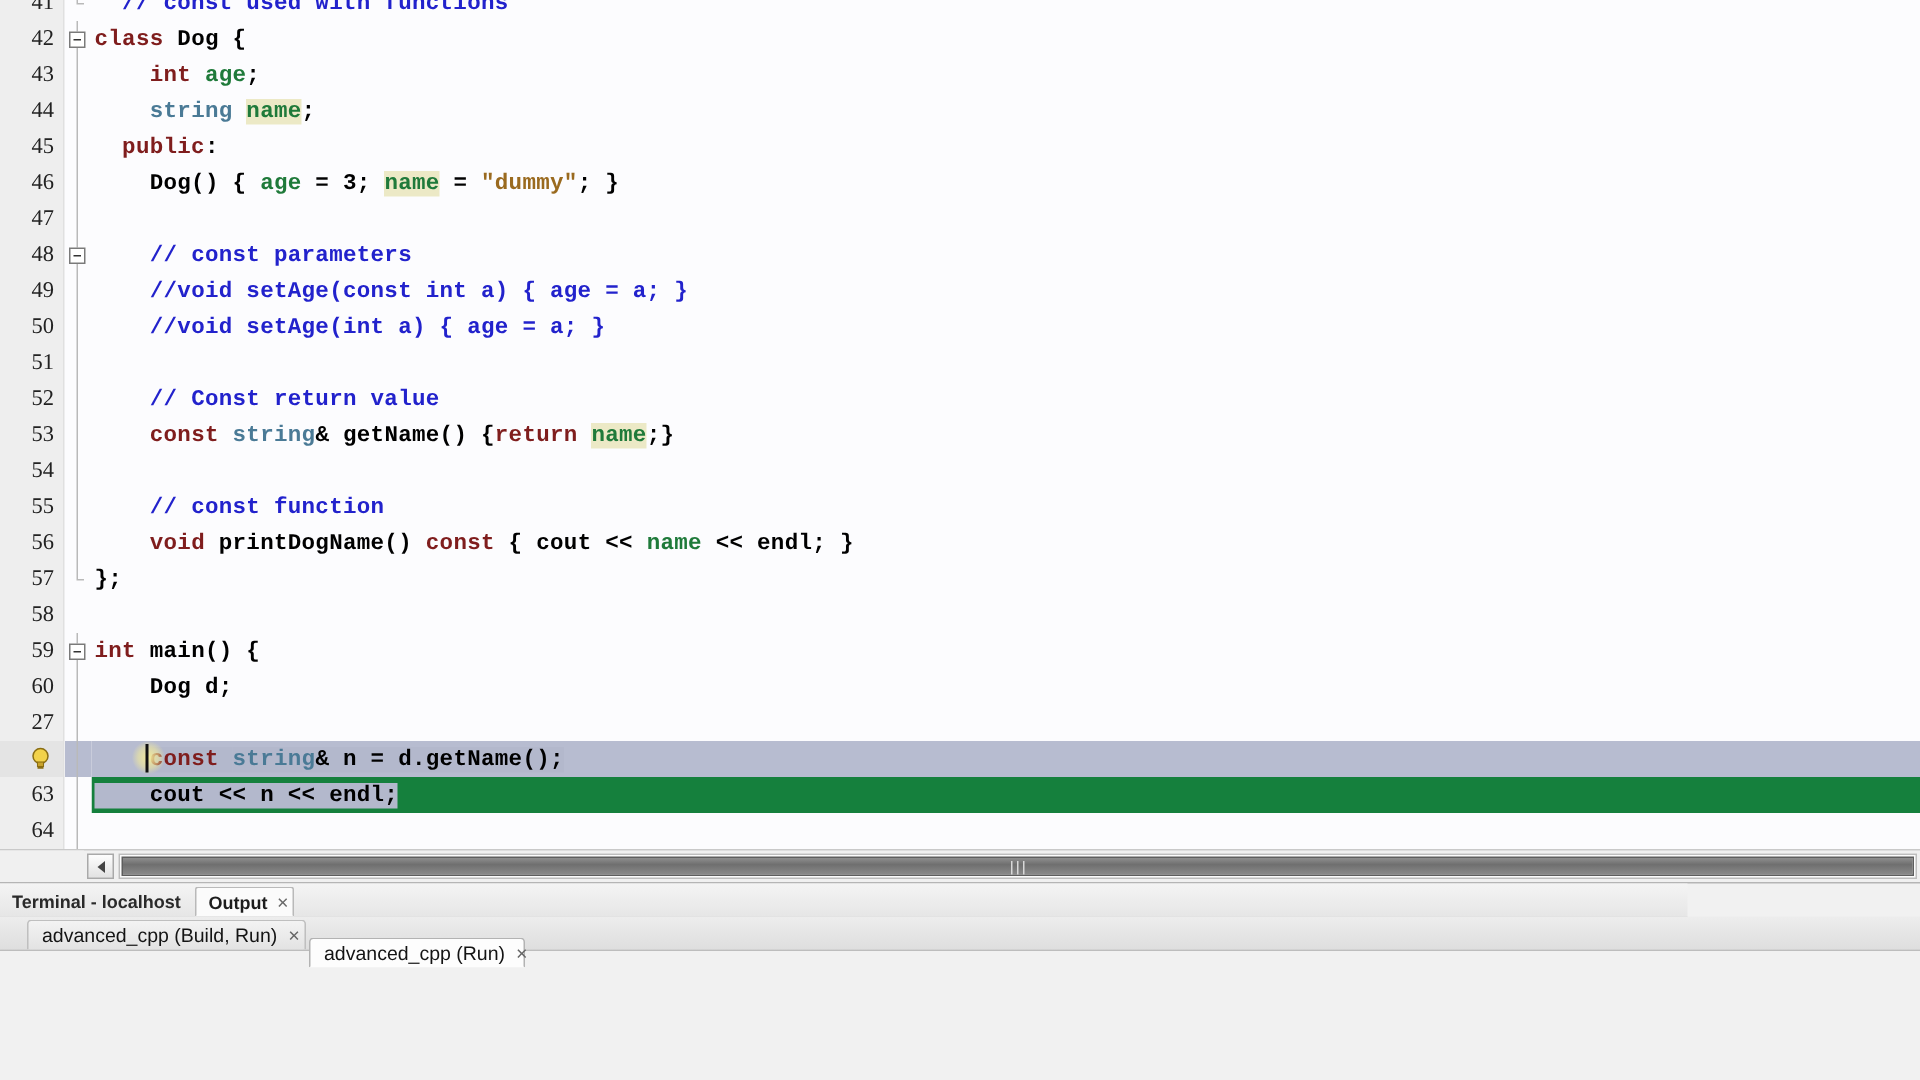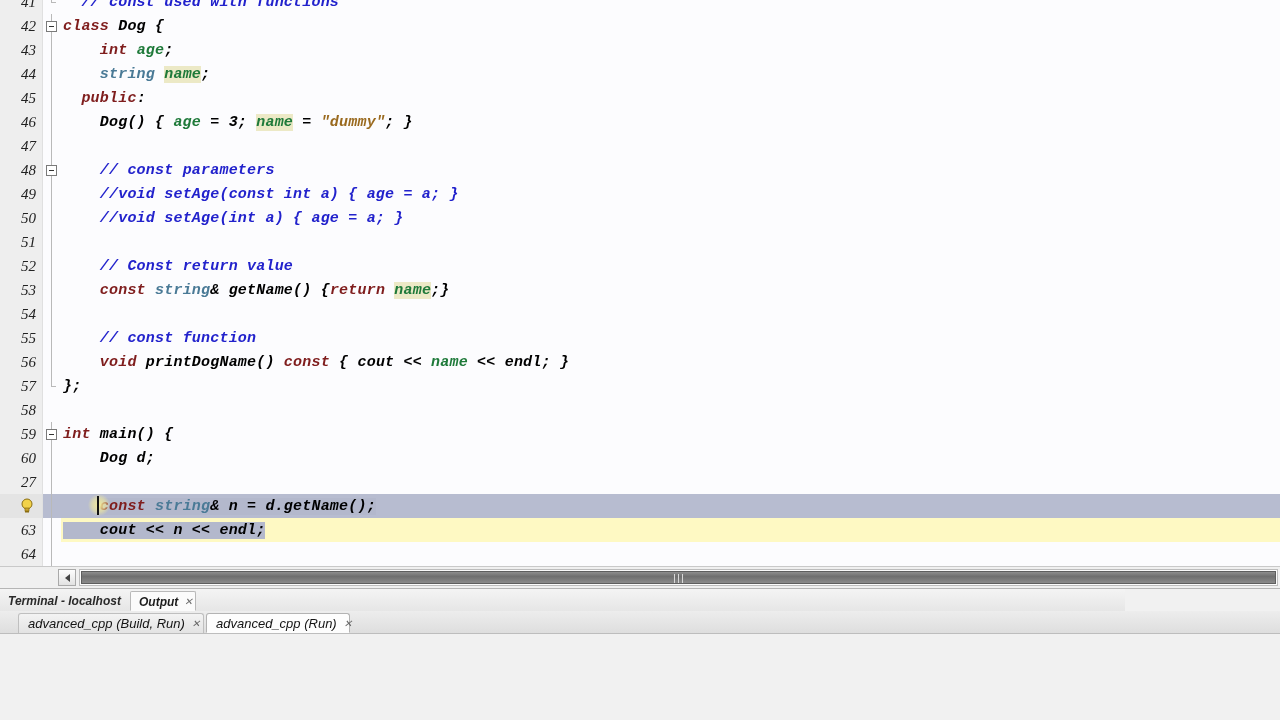--- a/index.html
+++ b/index.html
@@ -4,21 +4,21 @@
 <title>IDE</title>
 <style>
   html,body{margin:0;padding:0;}
   body{
     width:1280px;height:720px;overflow:hidden;
     background:#f7f7fa;
     font-family:"Liberation Sans", sans-serif;
     font-size:12px;
     -webkit-font-smoothing:none;
   }
-  #app{position:relative;width:1280px;height:720px;font-style:italic;}
+  #app{position:relative;width:1280px;height:720px;}
 
   
   .editor-area{
     position:absolute;left:0;top:0;width:1280px;height:566px;
     background:#fcfcfe;overflow:hidden;
   }
   .code-table{
     position:absolute;left:0;top:-10px;width:1280px;
     border-collapse:collapse;
   }
@@ -60,21 +60,21 @@
   .cmt{color:#2222cc;}
   .str{color:#9a6a1f;}
   .fld{color:#1f7a3a;}
   .hl{background:#ece9c6;}
   .pln{color:#000;}
 
   
   .row-current .code-cell,
   .row-current .fold-cell{background:#b7bcd0;}
   .row-current .gutter-cell{background:#e4e4e4;}
-  .row-sel .code-cell{background:#fef9c3;}
+  .row-sel .code-cell{background:#15803d;}
   .sel{background:#b3b8cc;}
   .caret-glow{
     position:absolute;left:88px;top:494px;width:22px;height:22px;
     border-radius:50%;
     background:radial-gradient(circle,#f2ea9a 0%, rgba(242,234,154,0.55) 45%, rgba(242,234,154,0) 72%);
     pointer-events:none;
   }
   .caret-bar{
     position:absolute;left:97px;top:496px;width:2px;height:19px;background:#111;
   }
@@ -181,20 +181,21 @@
   .subtab.inactive{
     background:linear-gradient(#f3f3f3,#e3e3e3);
     border:1px solid #bfbfbf;border-bottom:none;
     border-radius:3px 3px 0 0;
   }
   .subtab.active{
     background:#fdfdfd;
     border:1px solid #b3b3b3;border-bottom:1px solid #fdfdfd;
     border-radius:3px 3px 0 0;
     z-index:4;
+    margin-top:12px;
   }
   .subtab .x{
     display:inline-block;margin-left:7px;color:#666;font-size:10px;vertical-align:1px;
   }
 
   .outputpane{
     position:absolute;left:0;top:44px;width:1280px;height:88px;
     background:#ffffff;
   }
   .outbar{

